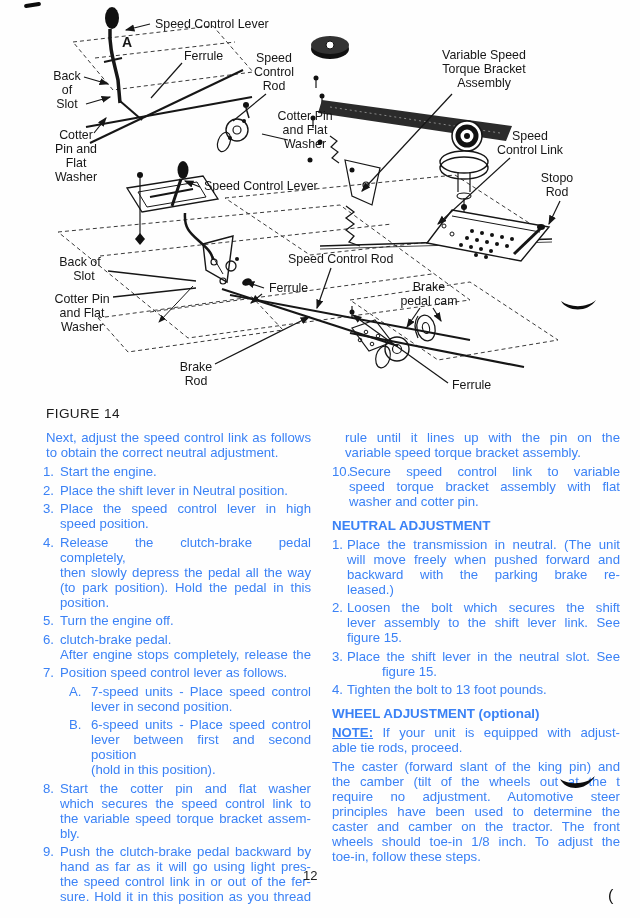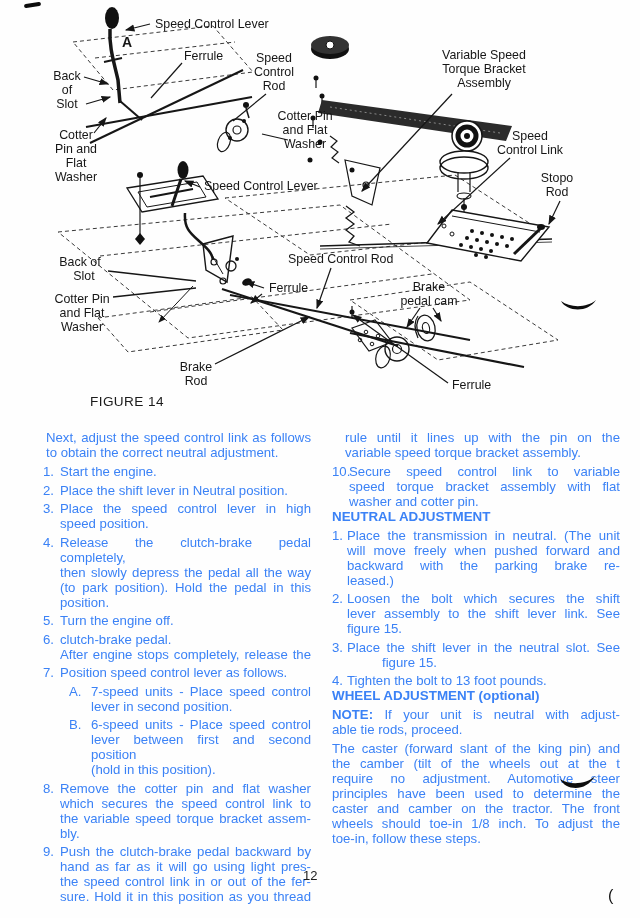--- a/index.html
+++ b/index.html
@@ -5,39 +5,39 @@
   html,body{margin:0;padding:0;}
   body{
     width:640px;height:918px;position:relative;overflow:hidden;
     background:#ffffff;color:#1b1b1b;
     font-family:"Liberation Sans", sans-serif;
   }
   .page{position:absolute;inset:0;background:#fefefe;}
   svg text{font-family:"Liberation Sans", sans-serif;font-size:12.4px;fill:#161616;}
   svg text.bold{font-weight:bold;font-size:14px;}
   .fig-caption{
-    position:absolute;left:46px;top:394px;font-size:13.6px;letter-spacing:.4px;margin-left:44px;
+    position:absolute;left:46px;top:406px;font-size:13.6px;letter-spacing:.4px;
   }
   .col{position:absolute;top:430px;font-size:13.2px;line-height:15px;color:#3b82f6;}
   .col-left{left:43px;width:268px;}
   .col-right{left:332px;width:288px;}
   .ln{text-align:justify;text-align-last:justify;-moz-text-align-last:justify;}
   .ll{text-align-last:left;-moz-text-align-last:left;}
   .intro{padding-left:3px;margin-bottom:4px;}
   .item{position:relative;padding-left:17px;margin-top:3.5px;}
   .item .num{position:absolute;left:0;top:0;}
   .item.sub{padding-left:48px;}
   .item.sub .num{left:26px;}
   .item-r{position:relative;padding-left:15px;margin-top:3.5px;}
   .item-r .num{position:absolute;left:0;top:0;}
   .item-r.wide{padding-left:17px;}
   .cont{padding-left:13px;margin-bottom:3.5px;}
-  .heading{font-weight:bold;margin-top:0;margin-bottom:4px;font-size:13.4px;}
+  .heading{font-weight:bold;margin-top:9px;margin-bottom:4px;font-size:13.4px;}
   .note-para{margin-bottom:3.5px;}
-  .note-para b{font-weight:bold;}
+  .note-para b{font-weight:bold;text-decoration:underline;}
   .indent35{margin-left:35px;}
   .page-number{position:absolute;left:303px;top:868px;font-size:13px;}
   .corner-mark{position:absolute;left:608px;top:887px;font-size:16px;color:#111;}
   .dash-artifact{position:absolute;left:24px;top:3px;width:17px;height:4px;background:#0c0c0c;transform:rotate(-9deg);border-radius:2px;}
   .blob2{position:absolute;left:557px;top:771px;}
 </style>
 </head>
 <body>
 
 <div class="page">
@@ -314,21 +314,21 @@
       <div class="ln ll">lever in second position.</div>
     </div>
     <div class="item sub">
       <span class="num">B.</span>
       <div class="ln">6-speed units - Place speed control</div>
       <div class="ln">lever between first and second position</div>
       <div class="ln ll">(hold in this position).</div>
     </div>
     <div class="item">
       <span class="num">8.</span>
-      <div class="ln">Remove the cotter pin and flat washer</div>
+      <div class="ln">Start the cotter pin and flat washer</div>
       <div class="ln">which secures the speed control link to</div>
       <div class="ln">the variable speed torque bracket assem-</div>
       <div class="ln ll">bly.</div>
     </div>
     <div class="item">
       <span class="num">9.</span>
       <div class="ln">Push the clutch-brake pedal backward by</div>
       <div class="ln">hand as far as it will go using light pres-</div>
       <div class="ln">the speed control link in or out of the fer-</div>
       <div class="ln">sure. Hold it in this position as you thread</div>
@@ -369,21 +369,21 @@
       <div class="ln ll indent35">figure 15.</div>
     </div>
     <div class="item-r">
       <span class="num">4.</span>
       <div class="ln ll">Tighten the bolt to 13 foot pounds.</div>
     </div>
 
     <div class="heading">WHEEL ADJUSTMENT (optional)</div>
 
     <div class="note-para">
-      <div class="ln"><b>NOTE:</b> <span>If your unit is neutral with adjust-</span></div>
+      <div class="ln"><b>NOTE:</b> <span>If your unit is equipped with adjust-</span></div>
       <div class="ln ll">able tie rods, proceed.</div>
     </div>
 
     <div class="caster-para">
       <div class="ln">The caster (forward slant of the king pin) and</div>
       <div class="ln">the camber (tilt of the wheels out at the t</div>
       <div class="ln">require no adjustment. Automotive steer</div>
       <div class="ln">principles have been used to determine the</div>
       <div class="ln">caster and camber on the tractor. The front</div>
       <div class="ln">wheels should toe-in 1/8 inch.  To adjust the</div>

